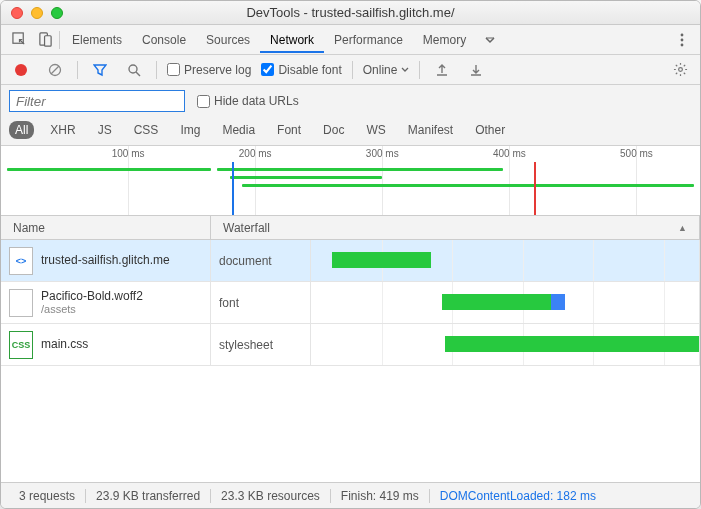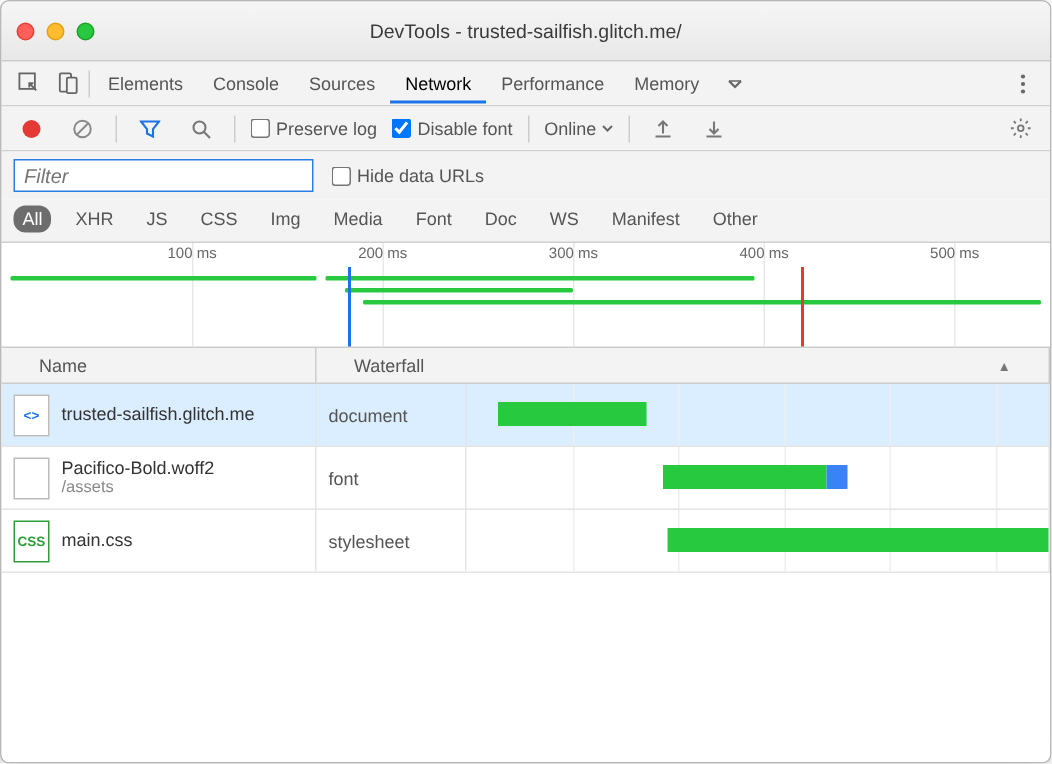--- a/index.html
+++ b/index.html
@@ -1,20 +1,20 @@
 <!DOCTYPE html>
 <html><head>
 <meta charset="utf-8">
 <style>
 * { box-sizing: border-box; margin: 0; padding: 0; }
 body { font-family: -apple-system, BlinkMacSystemFont, "Segoe UI", Helvetica, Arial, sans-serif; font-size: 12px; color: #333; background: #fff; }
 .window { width: 701px; height: 509px; border: 1px solid #b8b8b8; border-radius: 6px; overflow: hidden; box-shadow: 0 10px 30px rgba(0,0,0,.25); display: flex; flex-direction: column; background: #fff; }
 
 
-.titlebar { height: 40px; background: linear-gradient(#f6f6f6,#e8e8e8); border-bottom: 1px solid #c9c9c9; display: flex; align-items: center; position: relative; }
+.titlebar { height: 24px; background: linear-gradient(#f6f6f6,#e8e8e8); border-bottom: 1px solid #c9c9c9; display: flex; align-items: center; position: relative; }
 .traffic { display: flex; gap: 8px; padding-left: 10px; }
 .traffic span { width: 12px; height: 12px; border-radius: 50%; display: block; }
 .tl-close { background:#ff5f57; border:1px solid #e24238; }
 .tl-min { background:#ffbd2e; border:1px solid #e1a116; }
 .tl-max { background:#28c940; border:1px solid #1ba125; }
 .title { position: absolute; left:0; right:0; text-align:center; font-size:13px; color:#3b3b3b; }
 
 
 .tabs { height: 30px; border-bottom: 1px solid #d0d0d0; display:flex; align-items:center; padding: 0 6px; gap:2px; background:#f3f3f3; }
 .tab-btn { padding: 6px 10px; color:#555; cursor:default; }
@@ -25,38 +25,38 @@
 
 .toolbar { height: 30px; border-bottom:1px solid #d0d0d0; display:flex; align-items:center; gap:10px; padding:0 8px; background:#f3f3f3; }
 .rec-dot { width:12px; height:12px; border-radius:50%; background:#e53935; }
 .check { display:flex; align-items:center; gap:4px; color:#555; }
 .check input { width:13px; height:13px; }
 .select { display:flex; align-items:center; gap:4px; color:#555; }
 .sep { width:1px; height:18px; background:#ccc; }
 
 
 .filterrow { padding: 5px 8px; background:#f3f3f3; display:flex; align-items:center; gap:12px; }
-.filter-input { width:200px; height:22px; border:1px solid #2a7de1; font-style:italic; color:#999; padding:0 6px; background:#fff; }
+.filter-input { width:176px; height:22px; border:1px solid #2a7de1; font-style:italic; color:#999; padding:0 6px; background:#fff; }
 .hide-urls { display:flex; align-items:center; gap:4px; color:#555; }
 
 
 .typerow { padding: 4px 8px 6px; background:#f3f3f3; border-bottom:1px solid #d0d0d0; display:flex; gap:10px; align-items:center; color:#555; }
 .pill { padding:2px 6px; border-radius:8px; }
 .pill.active { background:#6d6d6d; color:#fff; }
 
 
 .timeline { height:70px; border-bottom:1px solid #ccc; position:relative; background:#fff; }
 .tick { position:absolute; top:2px; font-size:10px; color:#666; transform:translateX(-50%); }
 .tickline { position:absolute; top:0; bottom:0; width:1px; background:#e8e8e8; }
 .tl-bar { position:absolute; height:3px; border-radius:1px; }
 .tl-mark { position:absolute; top:16px; bottom:0; width:2px; }
 
 
 .thead { height:24px; border-bottom:1px solid #ccc; display:flex; background:#f3f3f3; color:#555; }
-.th { padding:4px 25px; border-right:1px solid #ccc; display:flex; align-items:center; }
+.th { padding:4px 12px; border-right:1px solid #ccc; display:flex; align-items:center; }
 .th-name { width:210px; }
 .th-type { width:100px; }
 .th-wf { flex:1; position:relative; }
 .sort-tri { margin-left:auto; font-size:9px; color:#777; }
 
 
 .rows { flex:1; overflow:auto; background:#fff; }
 .row { height:42px; display:flex; border-bottom:1px solid #e4e4e4; align-items:center; }
 .row.sel { background:#dbeeff; }
 .cell { padding:4px 8px; border-right:1px solid #e4e4e4; height:100%; display:flex; align-items:center; }
@@ -290,14 +290,21 @@
           <div class="wf-grid" style="left: 18.1818%;"></div>
           <div class="wf-grid" style="left: 36.3636%;"></div>
           <div class="wf-grid" style="left: 54.5455%;"></div>
           <div class="wf-grid" style="left: 72.7273%;"></div>
           <div class="wf-grid" style="left: 90.9091%;"></div>
           <div class="wf-bar" style="left: 34.5455%; width: 65.4545%; background: rgb(39, 201, 63);"></div>
         </div>
       </div>
     </div>
 
+  <div class="status">
+    <span class="seg">3 requests</span>
+    <span class="seg">23.9 KB transferred</span>
+    <span class="seg">23.3 KB resources</span>
+    <span class="seg">Finish: 419 ms</span>
+    <span class="seg dcl">DOMContentLoaded: 182 ms</span>
+  </div>
 
 </div>
 
 </body></html>

